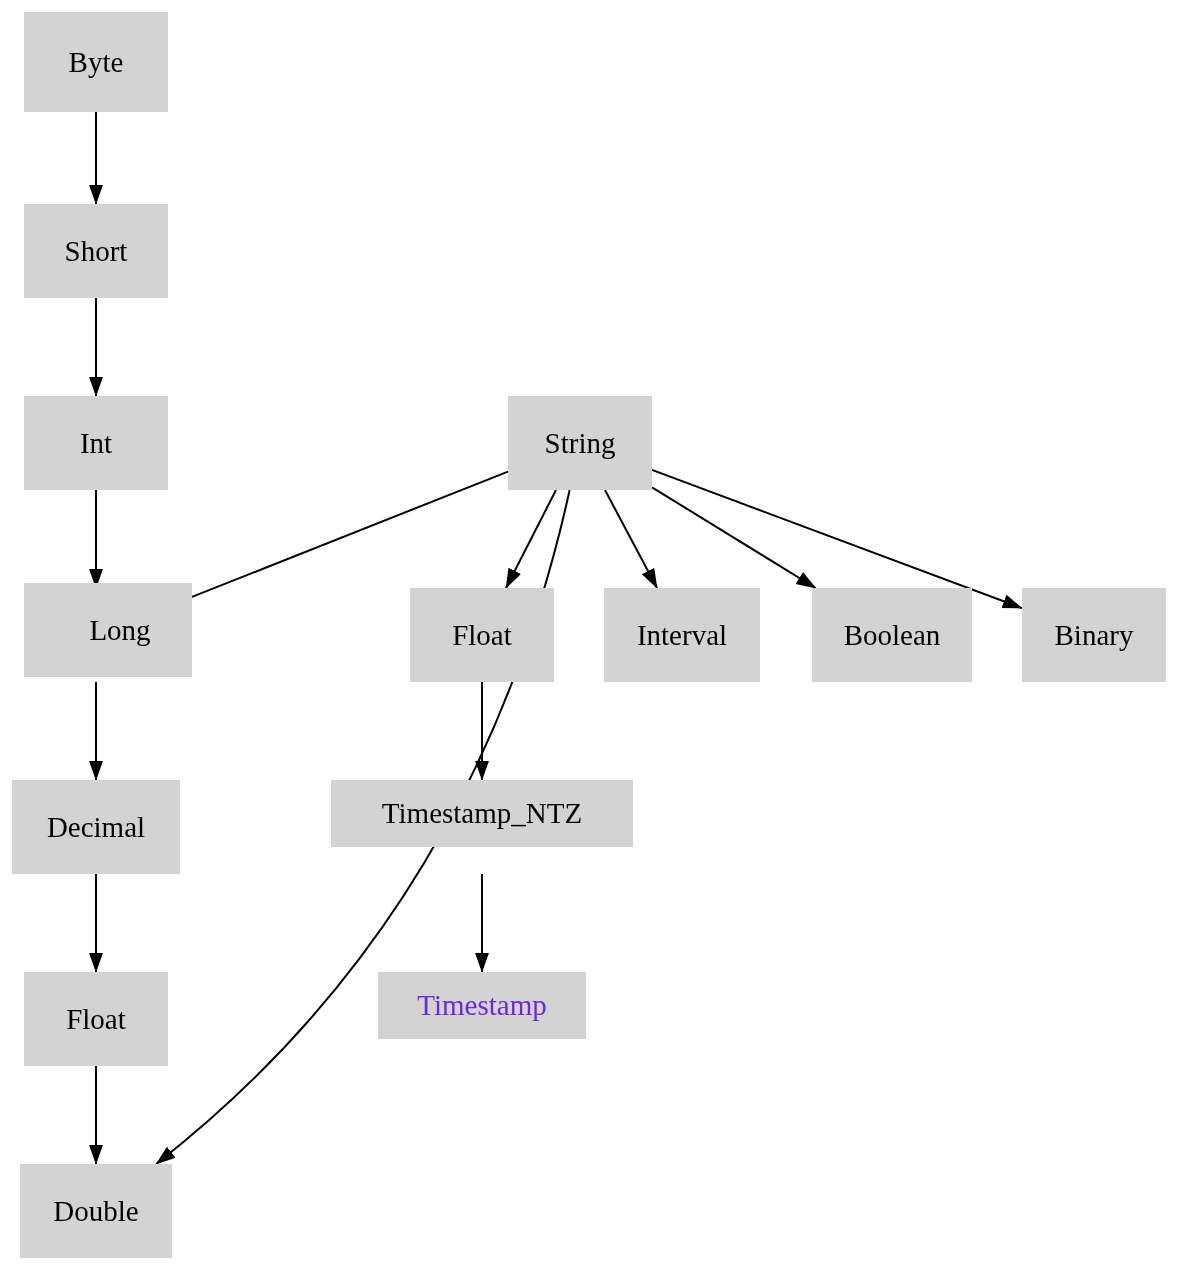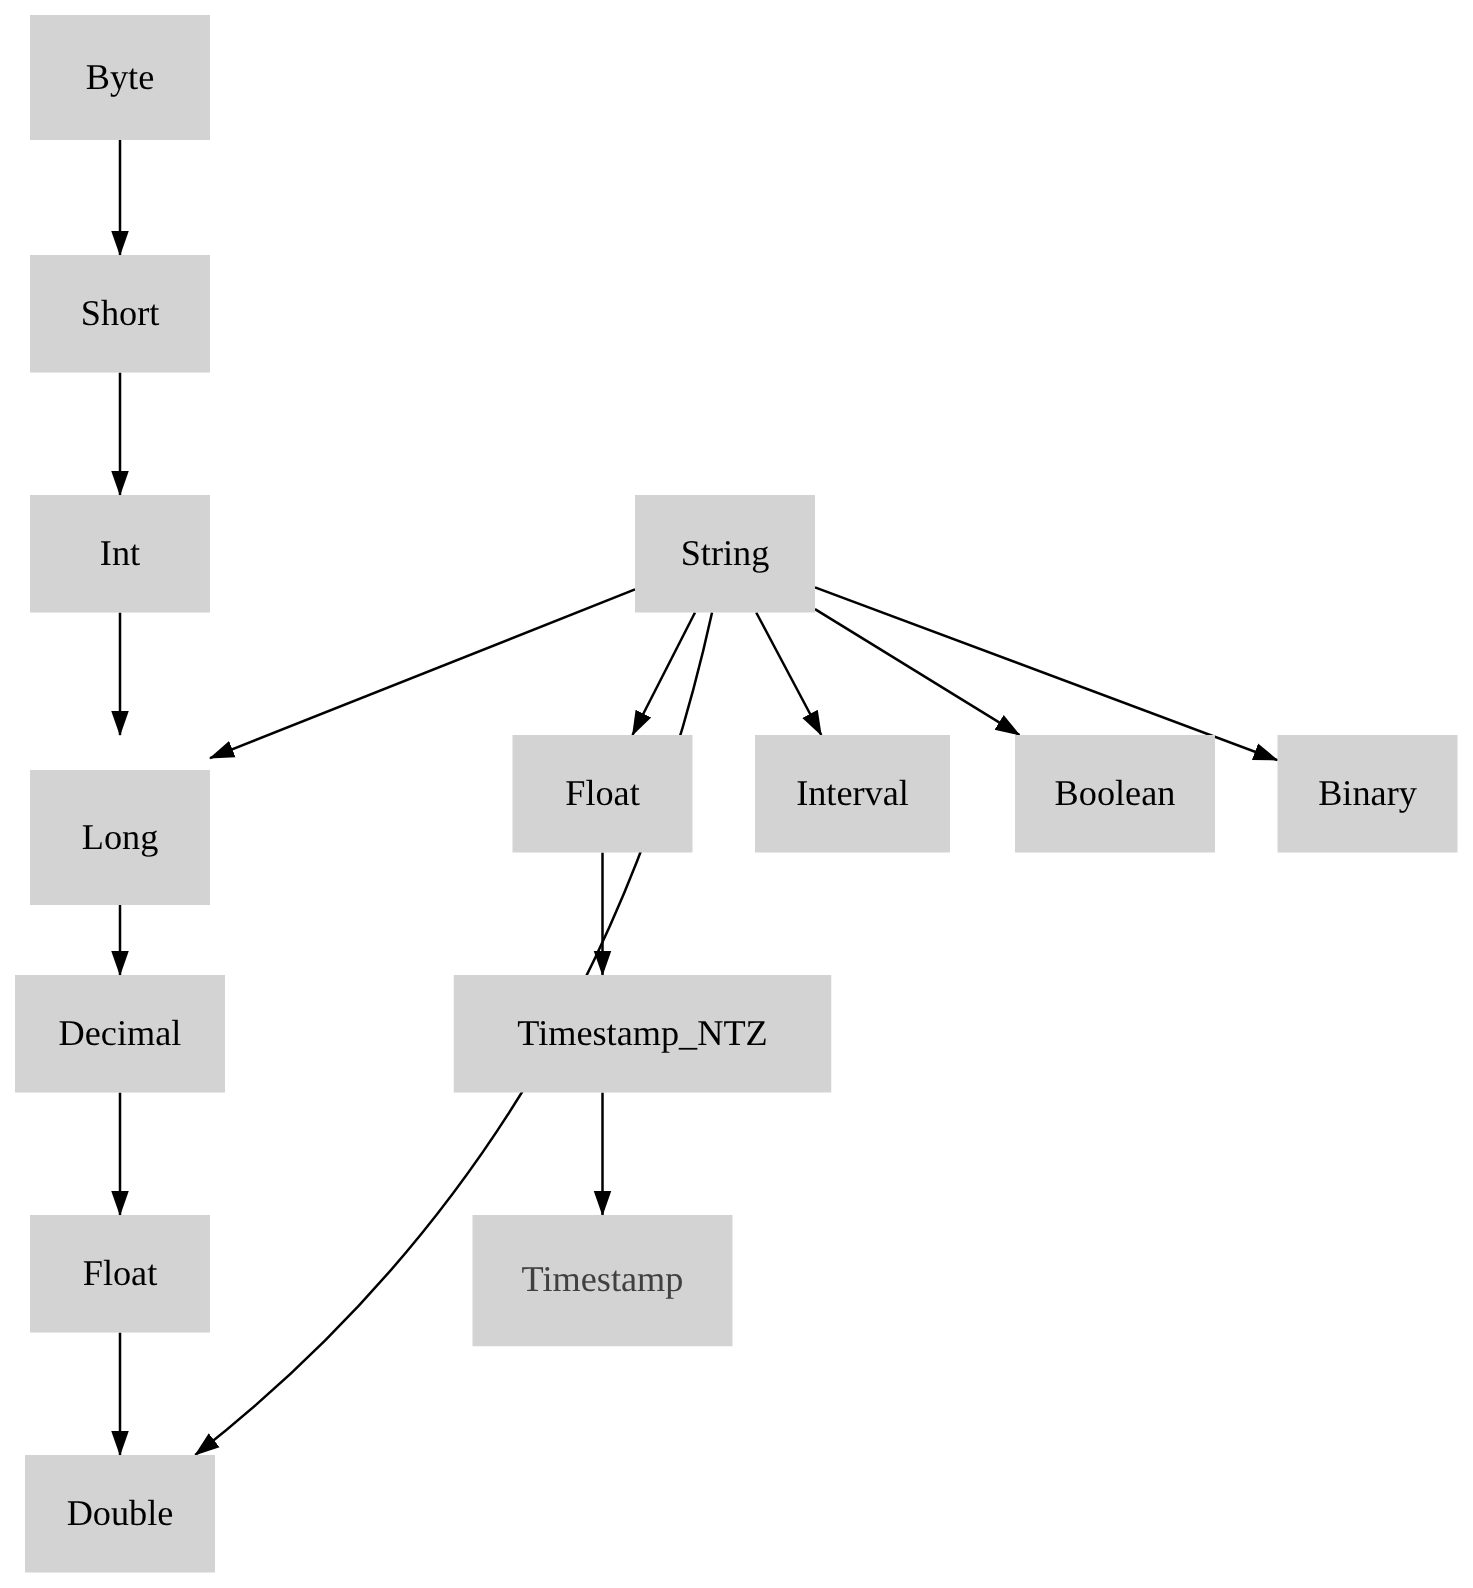--- a/index.html
+++ b/index.html
@@ -64,33 +64,33 @@
     </svg>
 
   <div class="node" style="left: 24px; top: 12px; width: 144px; height: 100px; background: rgb(211, 211, 211); color: rgb(0, 0, 0);">Byte</div>
 
   <div class="node" style="left: 24px; top: 204px; width: 144px; height: 94px; background: rgb(211, 211, 211); color: rgb(0, 0, 0);">Short</div>
 
   <div class="node" style="left: 24px; top: 396px; width: 144px; height: 94px; background: rgb(211, 211, 211); color: rgb(0, 0, 0);">Int</div>
 
   <div class="node" style="left: 508px; top: 396px; width: 144px; height: 94px; background: rgb(211, 211, 211); color: rgb(0, 0, 0);">String</div>
 
-  <div class="node" style="left: 24px; top: 616px; width: 144px; height: 108px; background: rgb(211, 211, 211); color: rgb(0, 0, 0);">Long</div>
+  <div class="node" style="left: 24px; top: 583px; width: 144px; height: 94px; background: rgb(211, 211, 211); color: rgb(0, 0, 0); padding-left: 24px;">Long</div>
 
   <div class="node" style="left: 410px; top: 588px; width: 144px; height: 94px; background: rgb(211, 211, 211); color: rgb(0, 0, 0);">Float</div>
 
   <div class="node" style="left: 604px; top: 588px; width: 156px; height: 94px; background: rgb(211, 211, 211); color: rgb(0, 0, 0);">Interval</div>
 
   <div class="node" style="left: 812px; top: 588px; width: 160px; height: 94px; background: rgb(211, 211, 211); color: rgb(0, 0, 0);">Boolean</div>
 
   <div class="node" style="left: 1022px; top: 588px; width: 144px; height: 94px; background: rgb(211, 211, 211); color: rgb(0, 0, 0);">Binary</div>
 
   <div class="node" style="left: 12px; top: 780px; width: 168px; height: 94px; background: rgb(211, 211, 211); color: rgb(0, 0, 0);">Decimal</div>
 
-  <div class="node" style="left: 331px; top: 780px; width: 302px; height: 94px; background: rgb(211, 211, 211); color: rgb(0, 0, 0); margin-left: 32px;">Timestamp_NTZ</div>
+  <div class="node" style="left: 331px; top: 780px; width: 302px; height: 67px; background: rgb(211, 211, 211); color: rgb(0, 0, 0);">Timestamp_NTZ</div>
 
   <div class="node" style="left: 24px; top: 972px; width: 144px; height: 94px; background: rgb(211, 211, 211); color: rgb(0, 0, 0);">Float</div>
 
-  <div class="node" style="left: 378px; top: 972px; width: 208px; height: 105px; background: rgb(211, 211, 211); color: #404040;">Timestamp</div>
+  <div class="node" style="left: 378px; top: 972px; width: 208px; height: 67px; background: rgb(211, 211, 211); color: #6d28d9;">Timestamp</div>
 
   <div class="node" style="left: 20px; top: 1164px; width: 152px; height: 94px; background: rgb(211, 211, 211); color: #000000;">Double</div>
 
 </div>
 
 </body></html>

